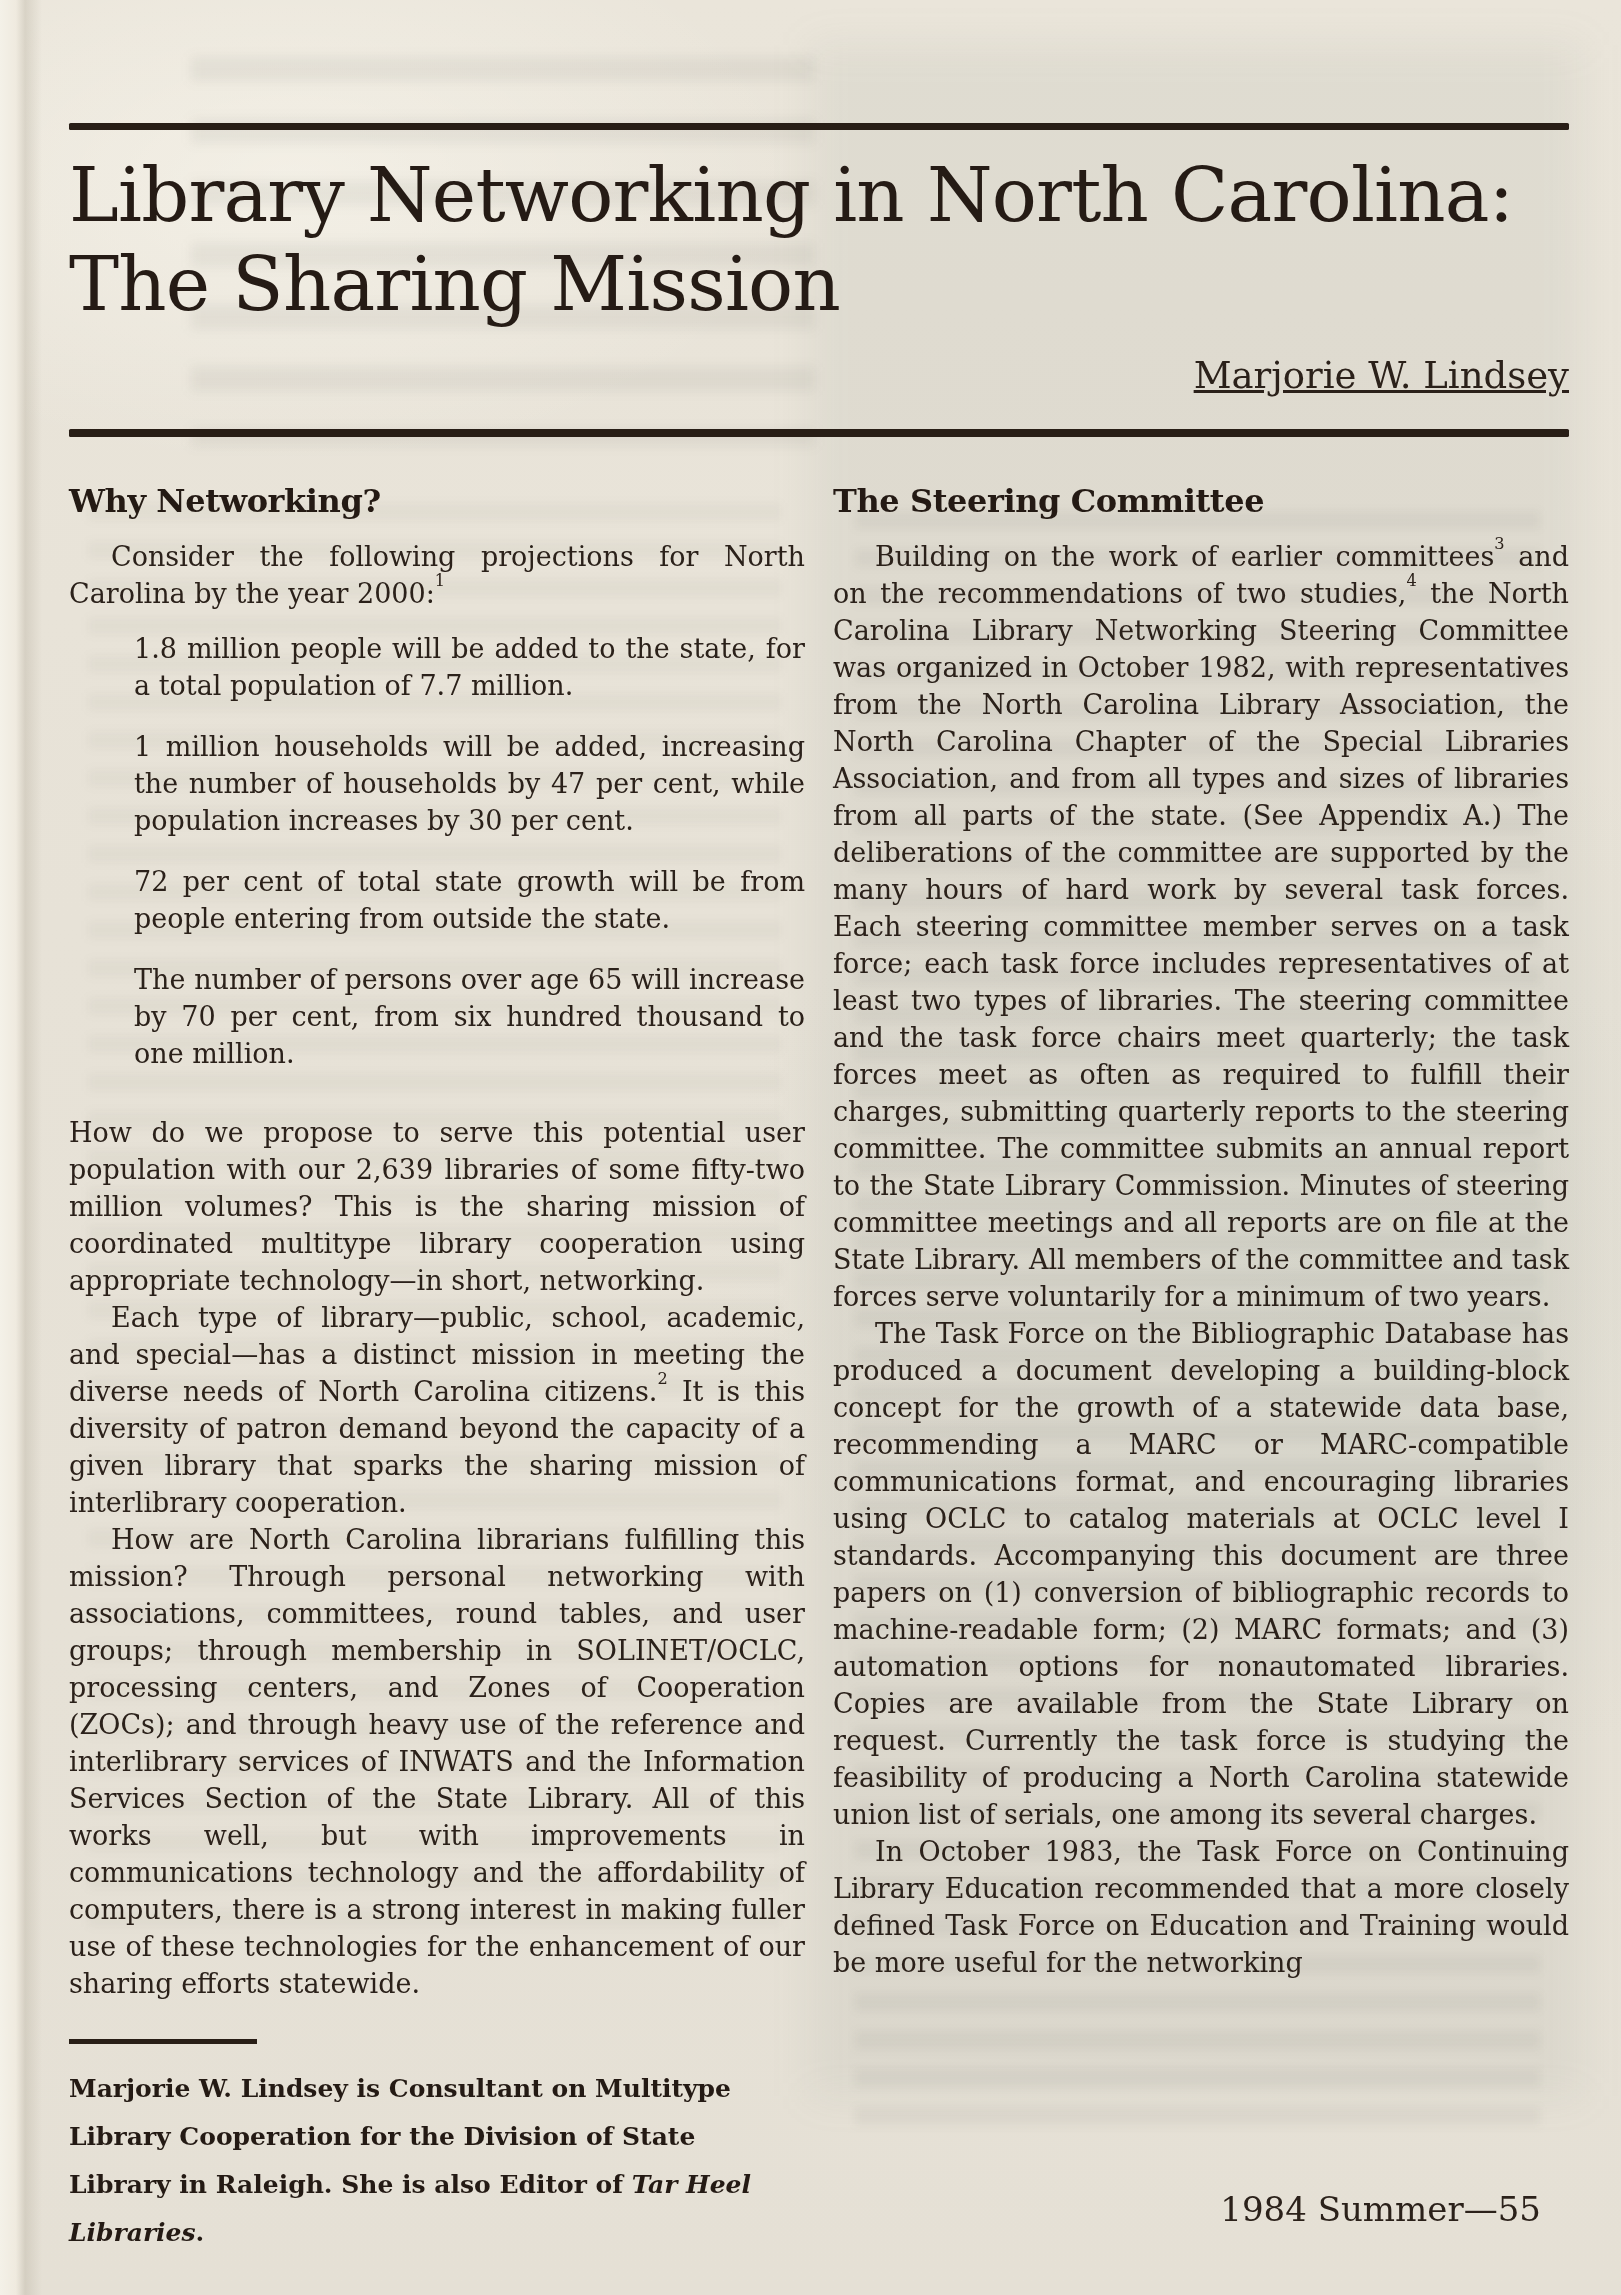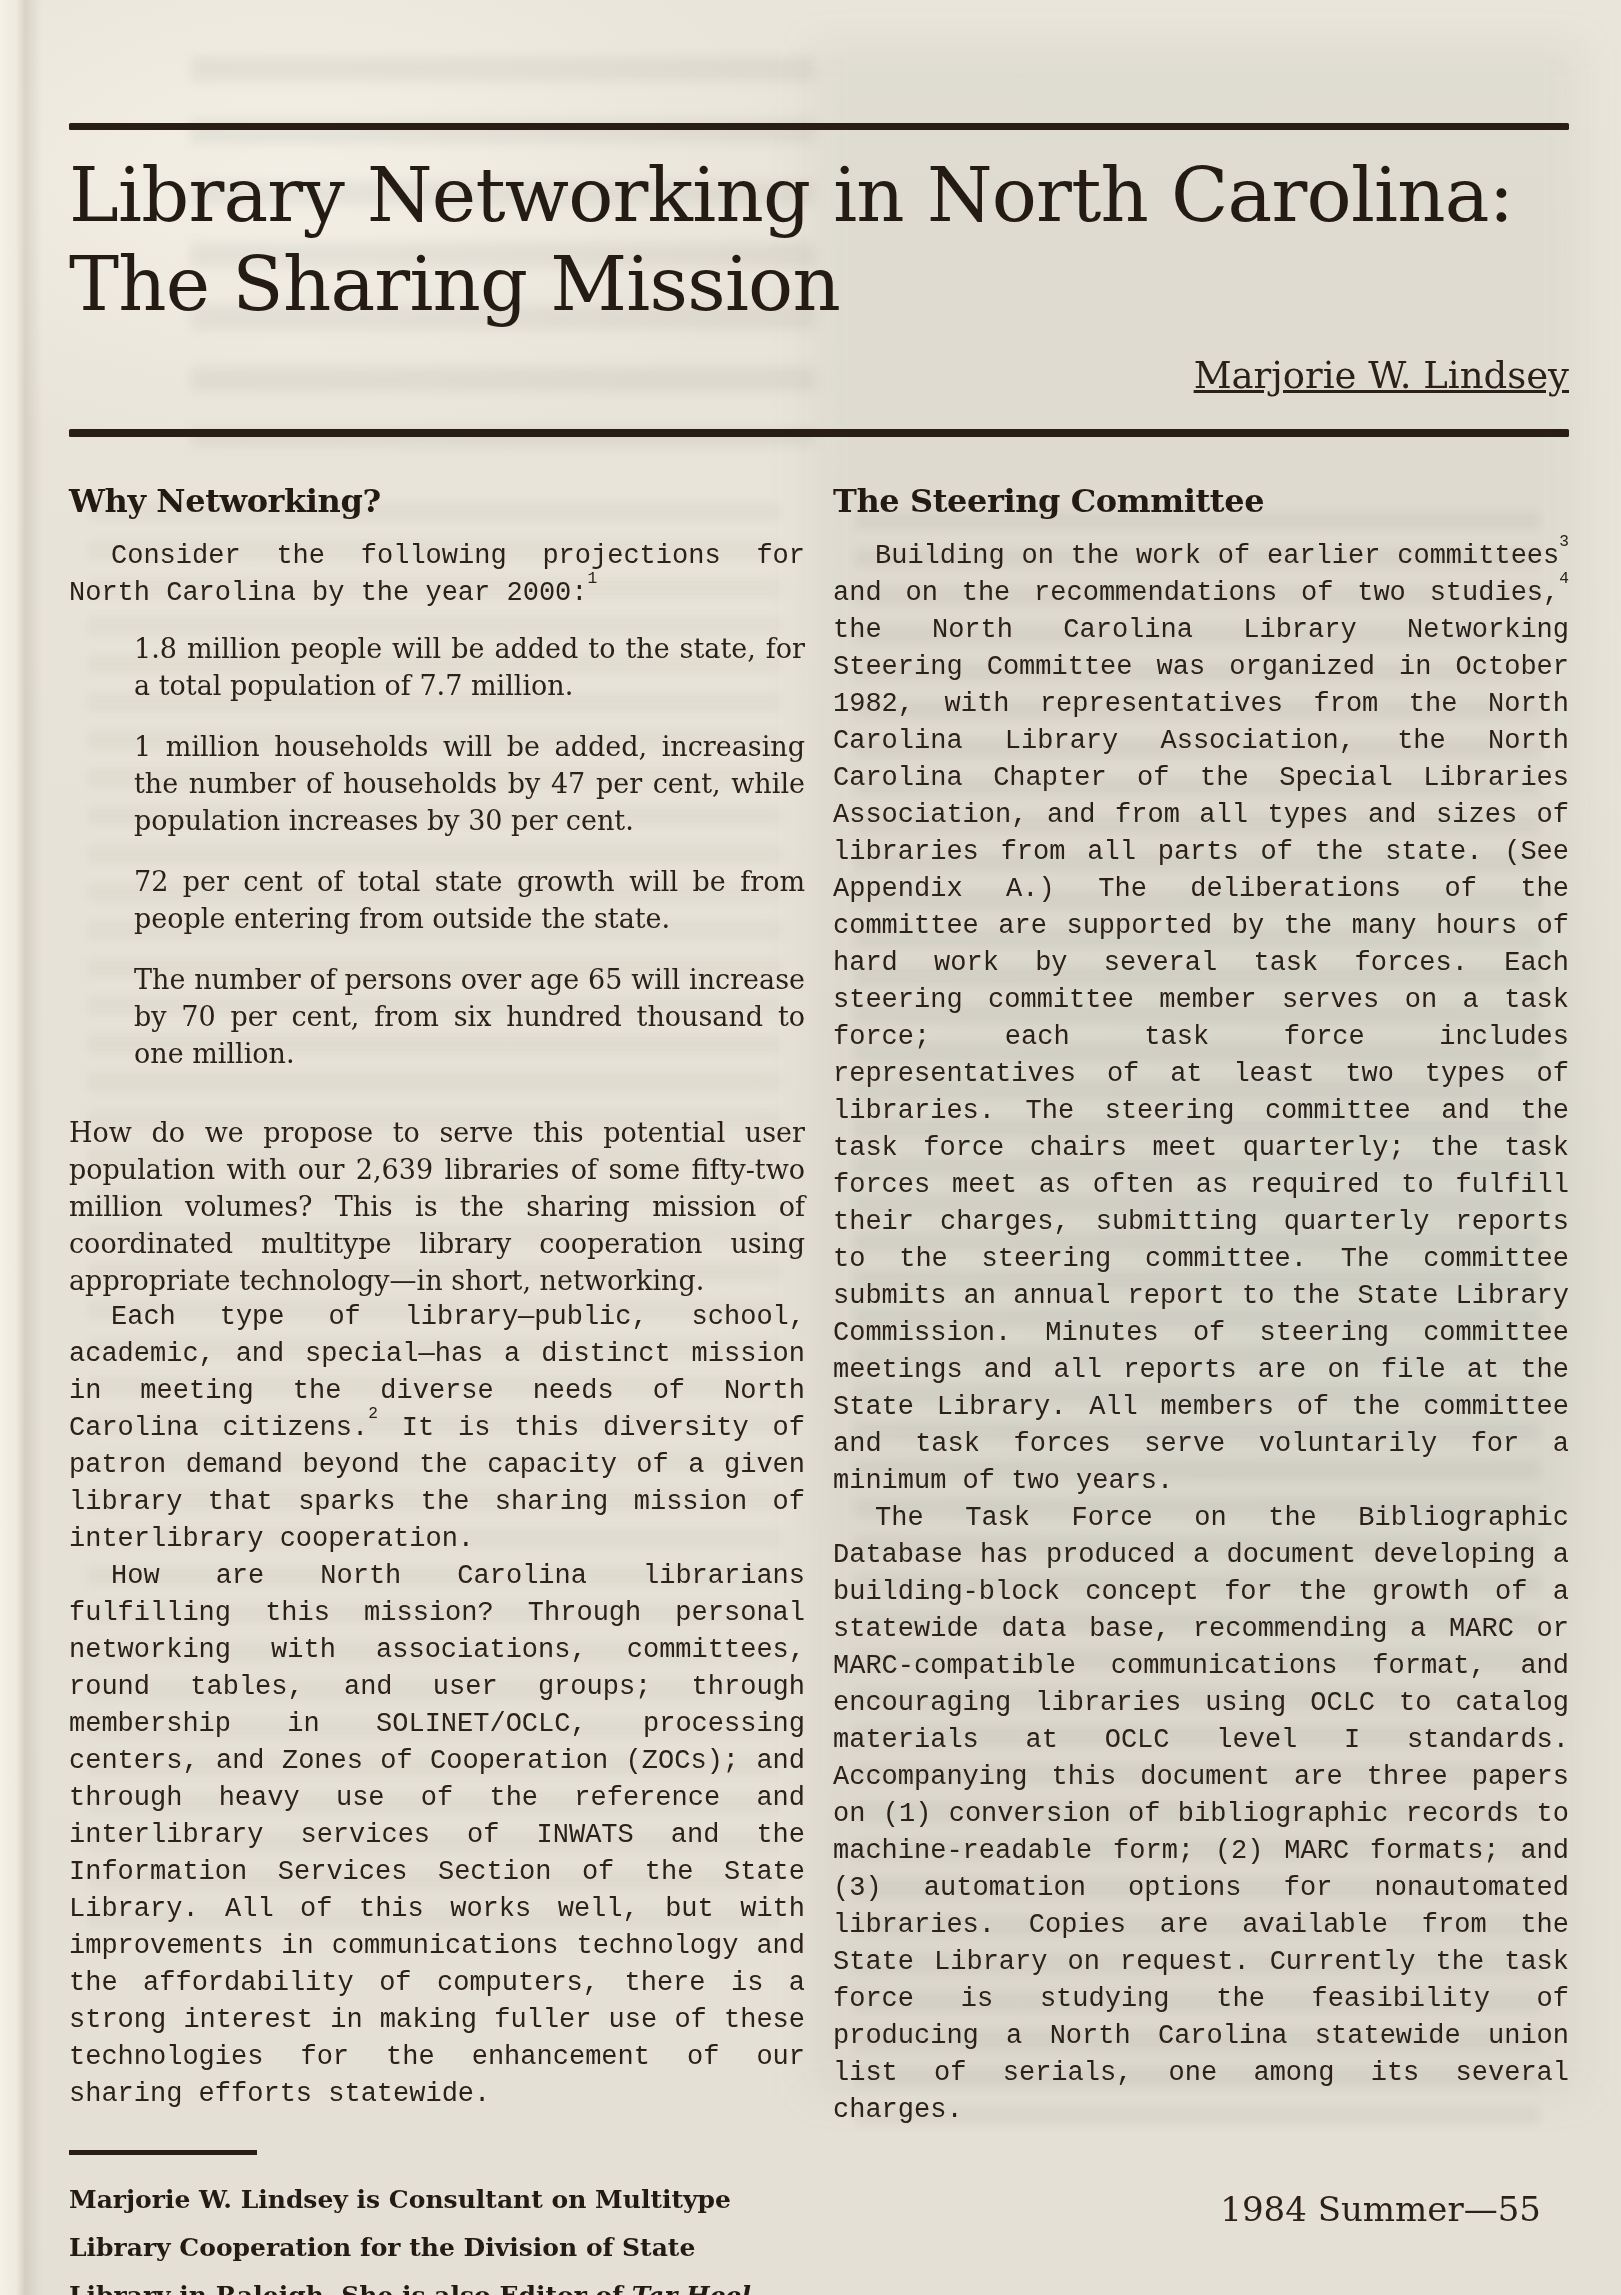--- a/index.html
+++ b/index.html
@@ -61,21 +61,21 @@
     font-size:27px;line-height:37px;
     text-align:justify;
     hyphens:auto;
   }
   h2.sect{
     font-size:32px;line-height:1.1;margin:0 0 19.5px;
     font-weight:700;letter-spacing:-0.4px;color:#241a14;
   }
   h2.sect-2{margin-top:24px;}
   p{margin:0;}
-  p.indent{text-indent:42px;font-family:Liberation Mono, monospace;}
+  p.indent{text-indent:42px;}
   p.intro{margin-bottom:18px;}
   .block{margin:0 0 24px 65px;}
   .block-last{margin-bottom:42px;}
   sup{font-size:0.6em;line-height:0;position:relative;top:-0.45em;}
   .fn-rule{width:188px;height:4.9px;background:#281e16;margin:37px 0 21px;}
   .footnote{
     font-size:25px;line-height:48px;font-weight:700;
     text-align:left;color:#241a14;
   }
   .footnote em{font-style:italic;}
@@ -129,20 +129,21 @@
       </div>
 
       <div class="col">
         <h2 class="sect">The Steering Committee</h2>
 
         <p class="indent"><span>Building on the work of earlier committees</span><sup>3</sup><span> and on the recommendations of two studies,</span><sup>4</sup><span> the North Carolina Library Networking Steering Committee was organized in October 1982, with representatives from the North Carolina Library Association, the North Carolina Chapter of the Special Libraries Association, and from all types and sizes of libraries from all parts of the state. (See Appendix A.) The deliberations of the committee are supported by the many hours of hard work by several task forces. Each steering committee member serves on a task force; each task force includes representatives of at least two types of libraries. The steering committee and the task force chairs meet quarterly; the task forces meet as often as required to fulfill their charges, submitting quarterly reports to the steering committee. The committee submits an annual report to the State Library Commission. Minutes of steering committee meetings and all reports are on file at the State Library. All members of the committee and task forces serve voluntarily for a minimum of two years.</span></p>
 
 
         <p class="indent">The Task Force on the Bibliographic Database has produced a document developing a building-block concept for the growth of a statewide data base, recommending a MARC or MARC-compatible communications format, and encouraging libraries using OCLC to catalog materials at OCLC level I standards. Accompanying this document are three papers on (1) conversion of bibliographic records to machine-readable form; (2) MARC formats; and (3) automation options for nonautomated libraries. Copies are available from the State Library on request. Currently the task force is studying the feasibility of producing a North Carolina statewide union list of serials, one among its several charges.</p>
 
+        <p class="indent">In October 1983, the Task Force on Continuing Library Education recommended that a more closely defined Task Force on Education and Training would be more useful for the networking</p>
       </div>
 
     </div>
   </div>
 
   <div class="page-footer">1984 Summer—55</div>
 </div>
 
 
 </body></html>

